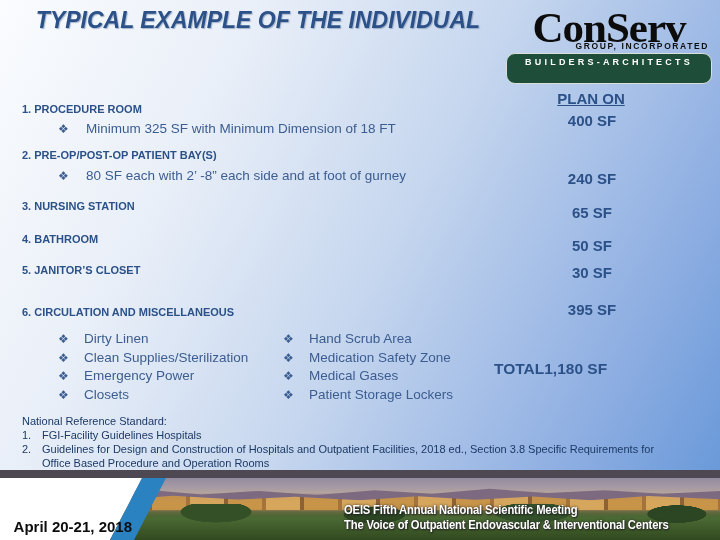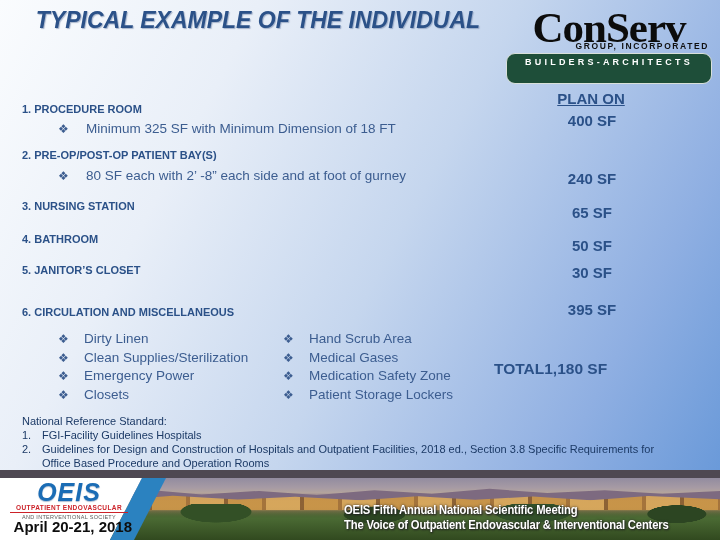--- a/index.html
+++ b/index.html
@@ -123,22 +123,22 @@
   <div class="value" style="top:301px">395 SF</div>
 
   <div class="misc-col misc-col1">
     <div><span class="bullet-marker">❖</span><span>Dirty Linen</span></div>
     <div><span class="bullet-marker">❖</span><span>Clean Supplies/Sterilization</span></div>
     <div><span class="bullet-marker">❖</span><span>Emergency Power</span></div>
     <div><span class="bullet-marker">❖</span><span>Closets</span></div>
   </div>
   <div class="misc-col misc-col2">
     <div><span class="bullet-marker">❖</span><span>Hand Scrub Area</span></div>
+    <div><span class="bullet-marker">❖</span><span>Medication Safety Zone</span></div>
     <div><span class="bullet-marker">❖</span><span>Medical Gases</span></div>
-    <div><span class="bullet-marker">❖</span><span>Medication Safety Zone</span></div>
     <div><span class="bullet-marker">❖</span><span>Patient Storage Lockers</span></div>
   </div>
 
   <div class="total-row">
     <span>TOTAL</span>
     <span>1,180 SF</span>
   </div>
 
   <div class="refs">
     <div>National Reference Standard:</div>
@@ -155,25 +155,20 @@
   <div class="divider"></div>
 
   <div class="footer">
     <div class="photo">
       <div class="mountains"></div>
       <div class="buildings"></div>
       <div class="trees"></div>
     </div>
     <div class="wedge-white"></div>
     <div class="wedge-blue"></div>
-    <div class="oeis">
-      <div class="oeis-acronym">OEIS</div>
-      <div class="oeis-line1">OUTPATIENT ENDOVASCULAR</div>
-      <div class="oeis-line2">AND INTERVENTIONAL SOCIETY</div>
-    </div>
     <div class="footer-date">April 20-21, 2018</div>
     <div class="banner-text">
       <div>OEIS Fifth Annual National Scientific Meeting</div>
       <div>The Voice of Outpatient Endovascular &amp; Interventional Centers</div>
     </div>
   </div>
 
 </div>
 
 </body></html>

